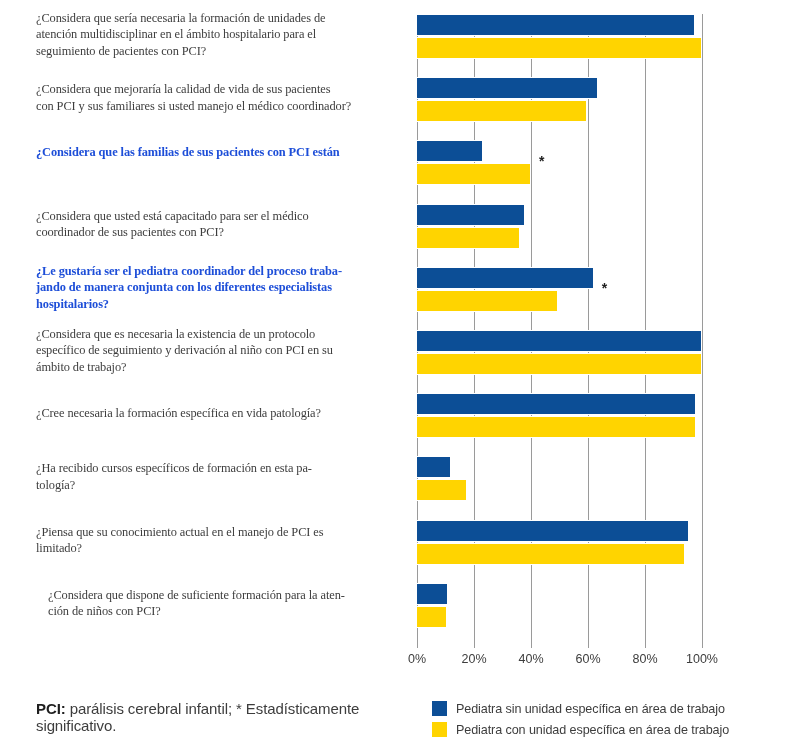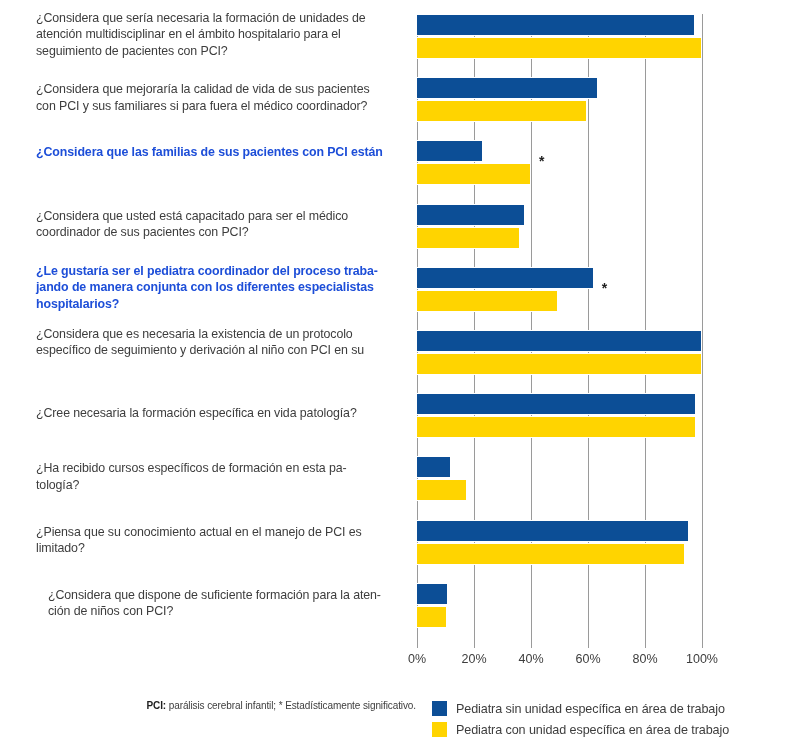--- a/index.html
+++ b/index.html
@@ -28,20 +28,21 @@
     height: 660px;
   }
 
   
   #questions {
     position: absolute;
     left: 0;
     top: 0;
     width: 406px;
     height: 660px;
+    font-family: Liberation Serif, serif;
   }
 
   .q-row {
     position: absolute;
     left: 36px;
     width: 360px;
     font-size: 12.4px;
     line-height: 16.5px;
     color: #3d3d3d;
     letter-spacing: -0.1px;
@@ -93,24 +94,23 @@
     transform: translateX(-50%);
     white-space: nowrap;
   }
 
   
   #footnote {
     position: absolute;
     left: 36px;
     top: 700px;
     width: 380px;
-    font-size: 10px;
+    font-size: 15px;
     color: #3d3d3d;
     letter-spacing: -0.1px;
-    text-align: right;
   }
   #footnote b { color: #1f1f1f; }
 
   
   #legend {
     position: absolute;
     left: 432px;
     top: 698px;
     width: 360px;
   }
@@ -142,37 +142,38 @@
   <div id="chart-area">
 
     <div id="questions">
         <div class="q-row" style="top: 9.75px;">
           <div>¿Considera que sería necesaria la formación de unidades de</div>
           <div>atención multidisciplinar en el ámbito hospitalario para el</div>
           <div>seguimiento de pacientes con PCI?</div>
         </div>
         <div class="q-row" style="top: 81.2px;">
           <div>¿Considera que mejoraría la calidad de vida de sus pacientes</div>
-          <div>con PCI y sus familiares si para fuera el médico coordinador?</div>
+          <div>con PCI y sus familiares si usted manejo el médico coordinador?</div>
         </div>
         <div class="q-row bold" style="top: 144.4px;">
           <div>¿Considera que las familias de sus pacientes con PCI están</div>
         </div>
         <div class="q-row" style="top: 207.6px;">
           <div>¿Considera que usted está capacitado para ser el médico</div>
           <div>coordinador de sus pacientes con PCI?</div>
         </div>
         <div class="q-row bold" style="top: 262.55px;">
           <div>¿Le gustaría ser el pediatra coordinador del proceso traba-</div>
           <div>jando de manera conjunta con los diferentes especialistas</div>
           <div>hospitalarios?</div>
         </div>
         <div class="q-row" style="top: 325.75px;">
           <div>¿Considera que es necesaria la existencia de un protocolo</div>
           <div>específico de seguimiento y derivación al niño con PCI en su</div>
+          <div>ámbito de trabajo?</div>
         </div>
         <div class="q-row" style="top: 405.45px;">
           <div>¿Cree necesaria la formación específica en vida patología?</div>
         </div>
         <div class="q-row" style="top: 460.4px;">
           <div>¿Ha recibido cursos específicos de formación en esta pa-</div>
           <div>tología?</div>
         </div>
         <div class="q-row" style="top: 523.6px;">
           <div>¿Piensa que su conocimiento actual en el manejo de PCI es</div>

